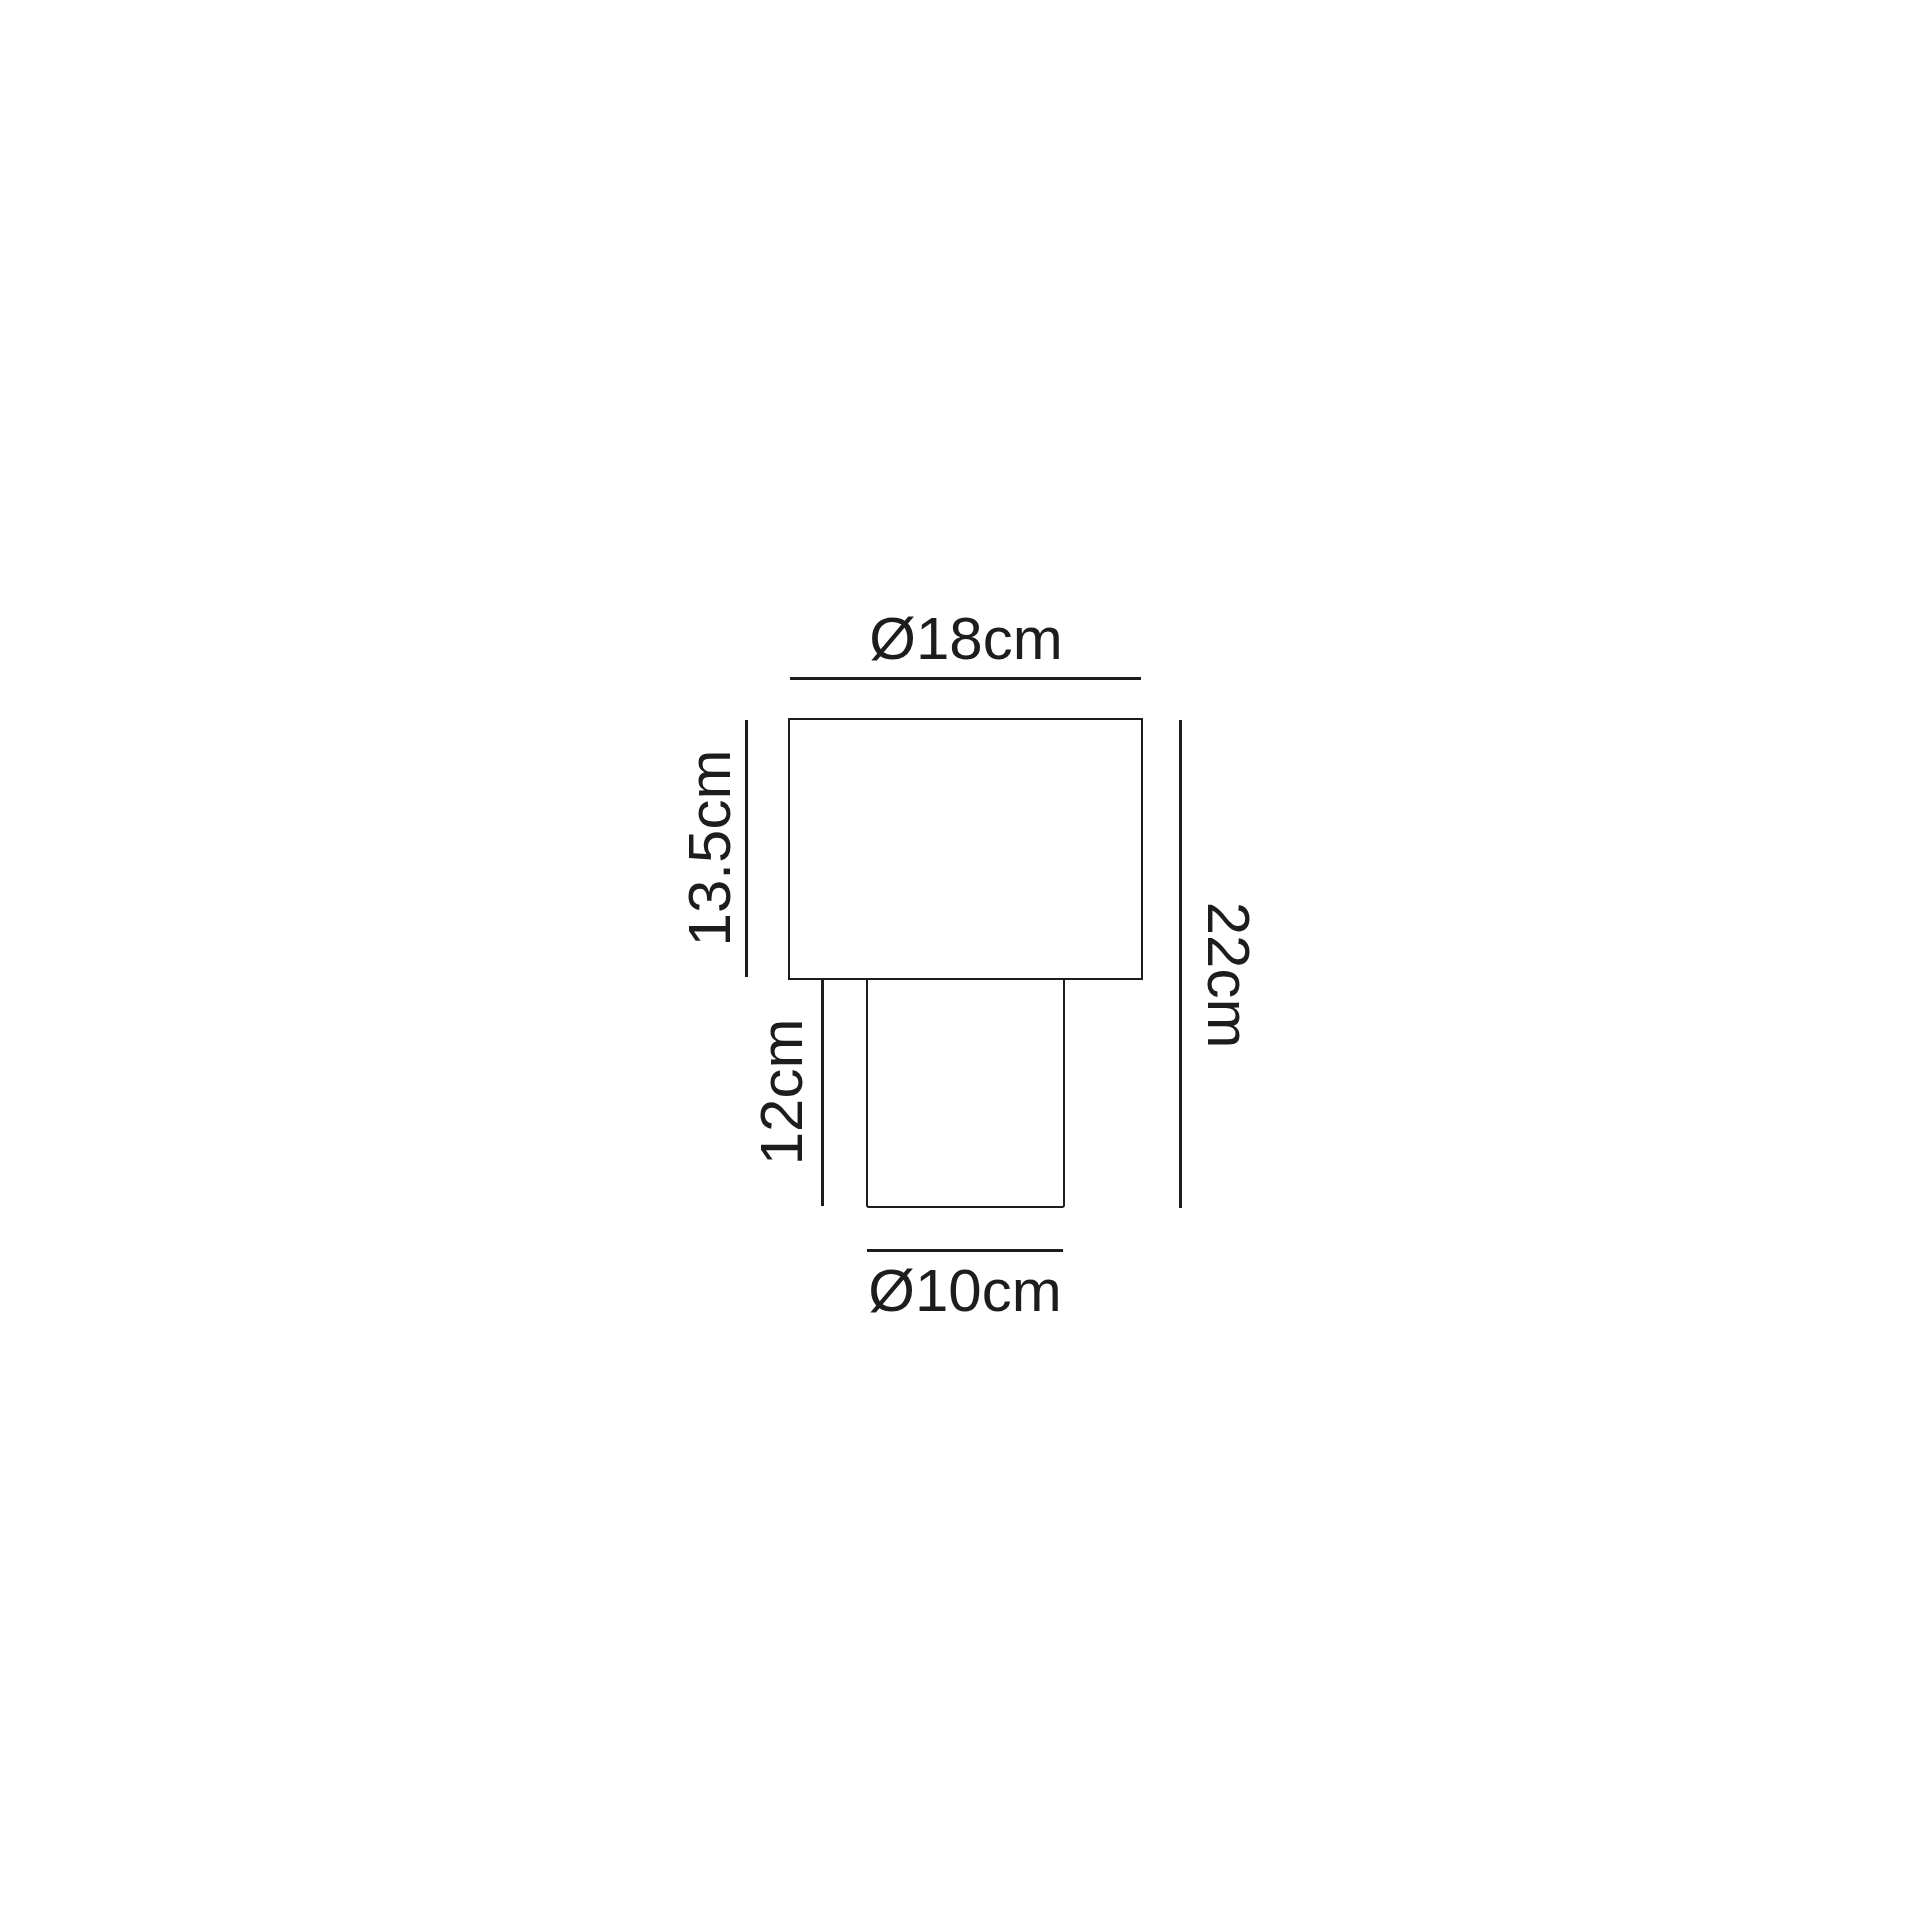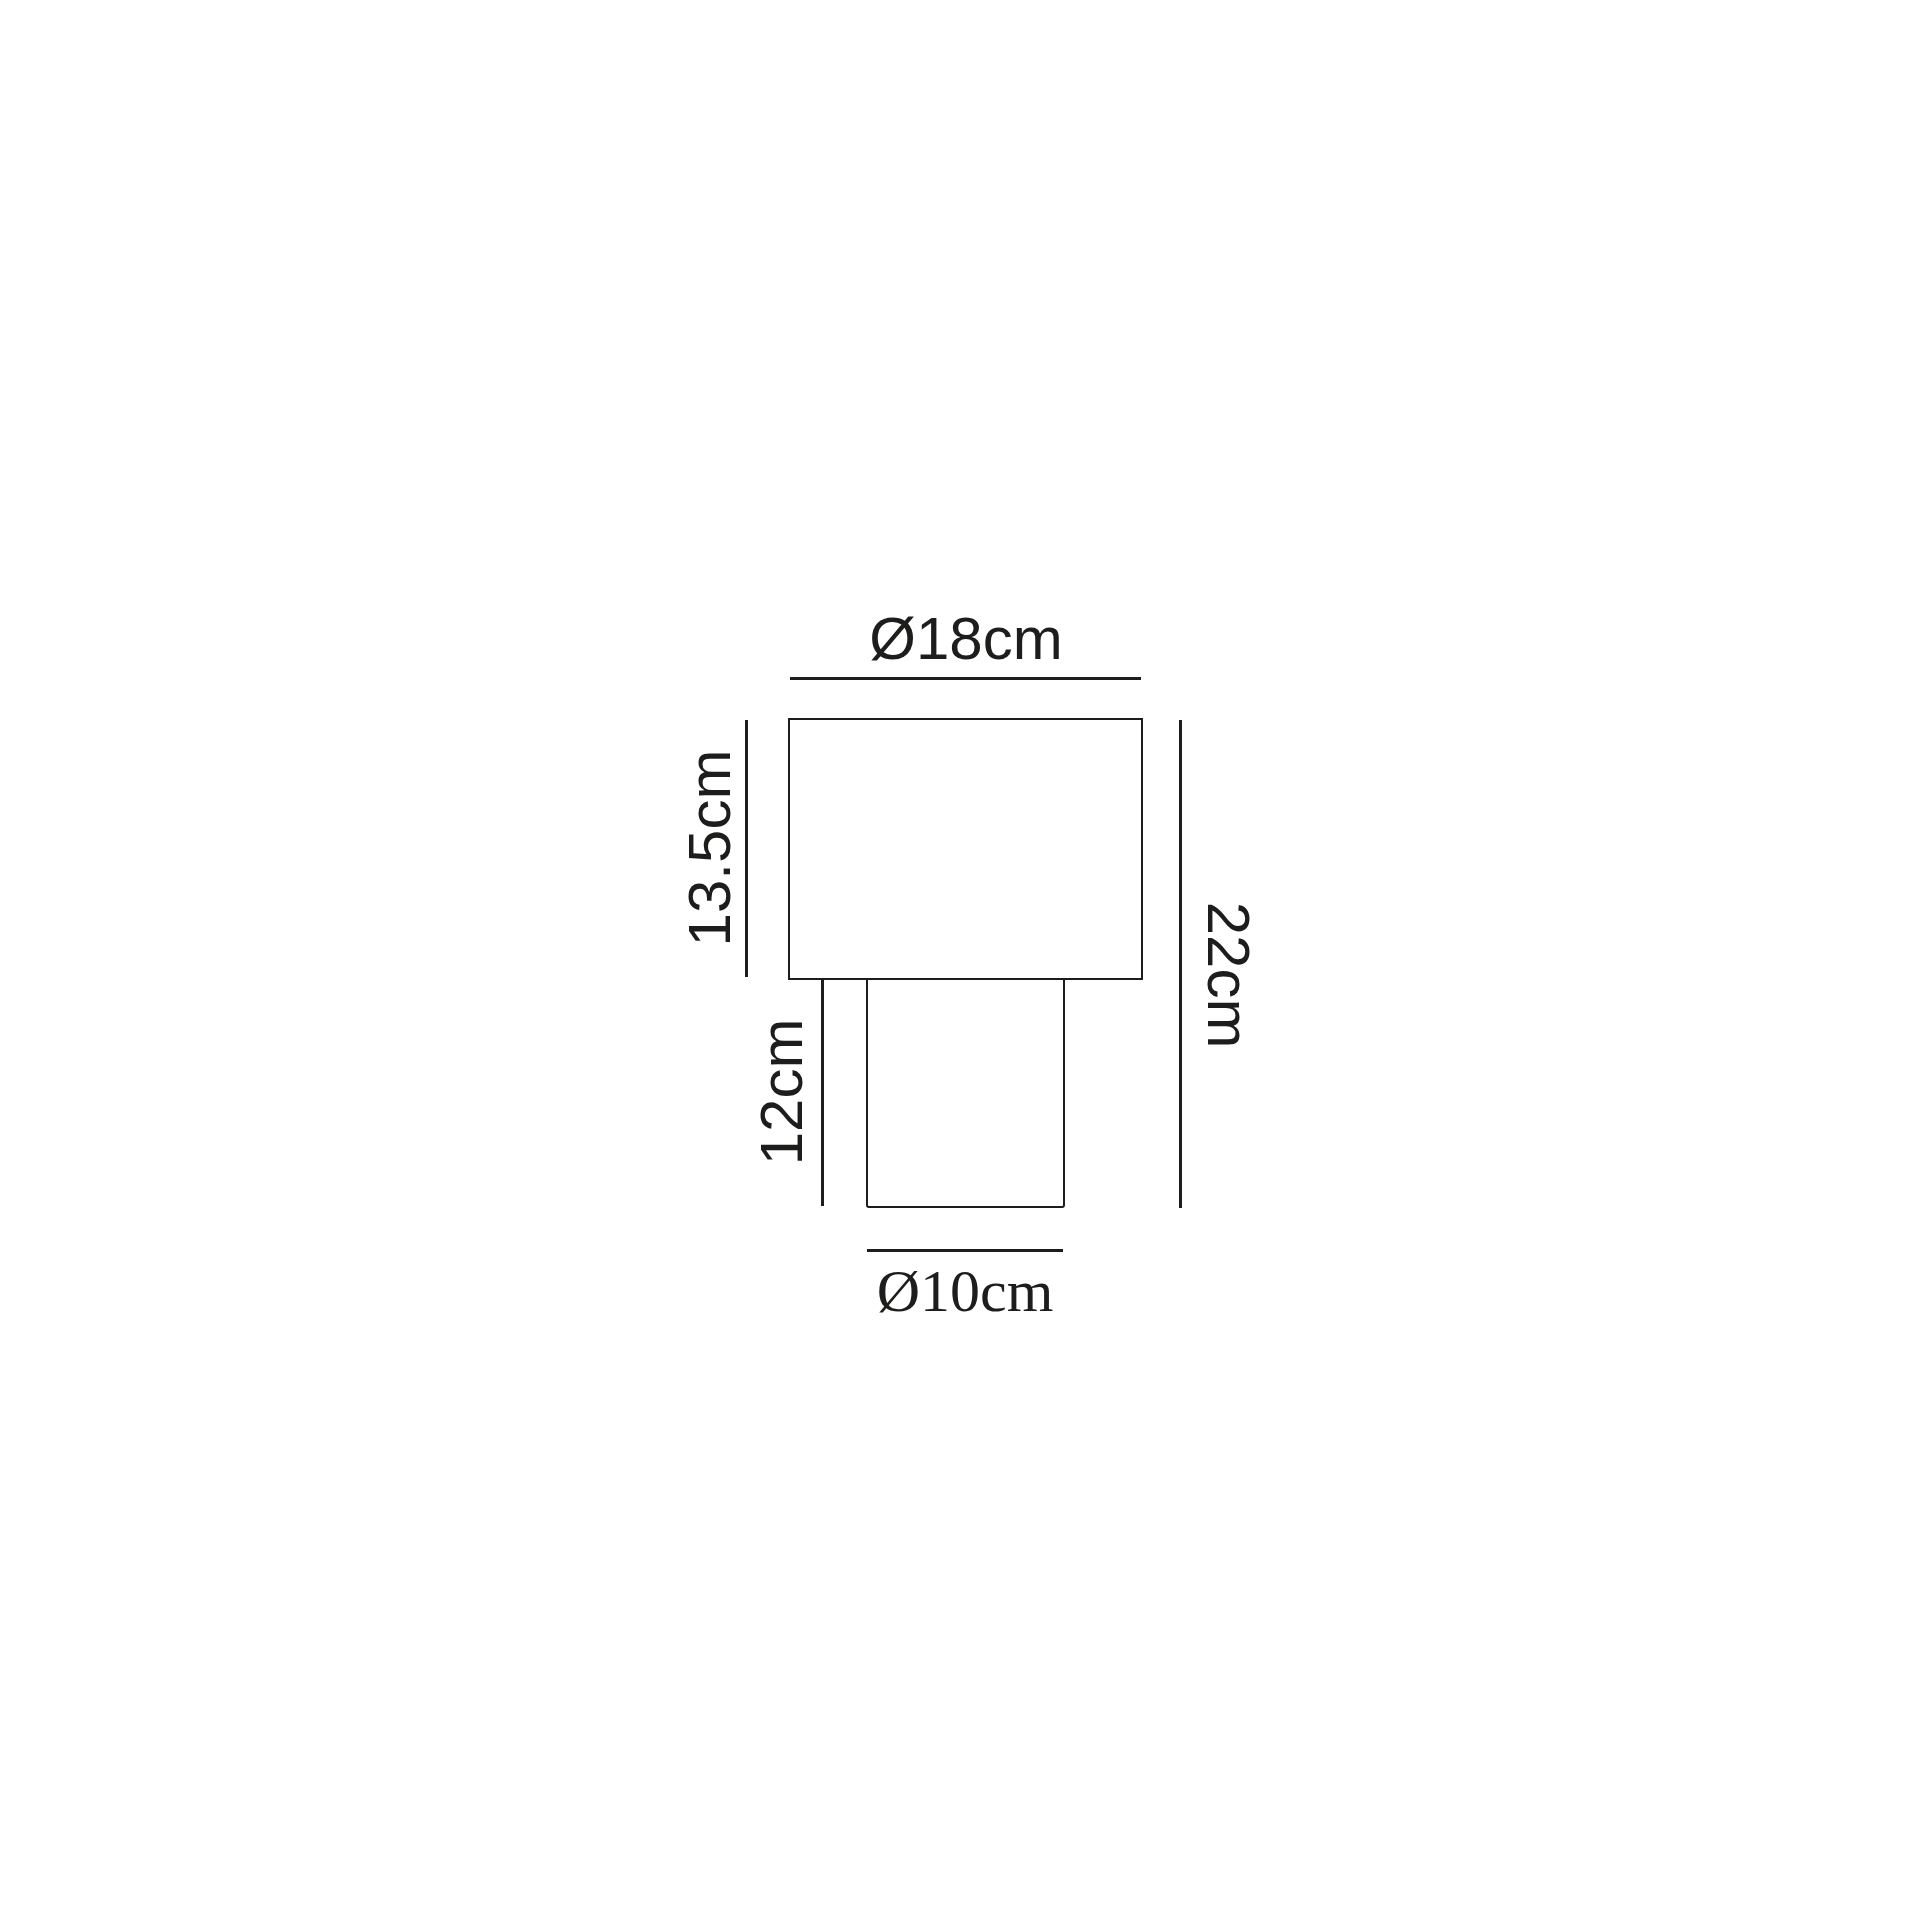--- a/index.html
+++ b/index.html
@@ -53,21 +53,21 @@
     white-space: nowrap;
     transform: translate(-50%, -50%);
     z-index: 3;
   }
   .label.rot-ccw { transform: translate(-50%, -50%) rotate(-90deg); }
   .label.rot-cw  { transform: translate(-50%, -50%) rotate(90deg); }
   .lbl-shade-dia  { left: 966px; top: 639px;  }
   .lbl-shade-h    { left: 710px;  top: 848px;  }
   .lbl-base-h     { left: 782px;  top: 1092px; }
   .lbl-total-h    { left: 1228px; top: 975px; }
-  .lbl-base-dia   { left: 965px;  top: 1291px; font-family: Liberation Serif, serif; }
+  .lbl-base-dia   { left: 965px;  top: 1291px; }
 </style>
 </head>
 <body>
 
 <div class="canvas">
 
   <div class="rect base"></div>
   <div class="rect shade"></div>
 
   <div class="dimline dim-top"></div>

